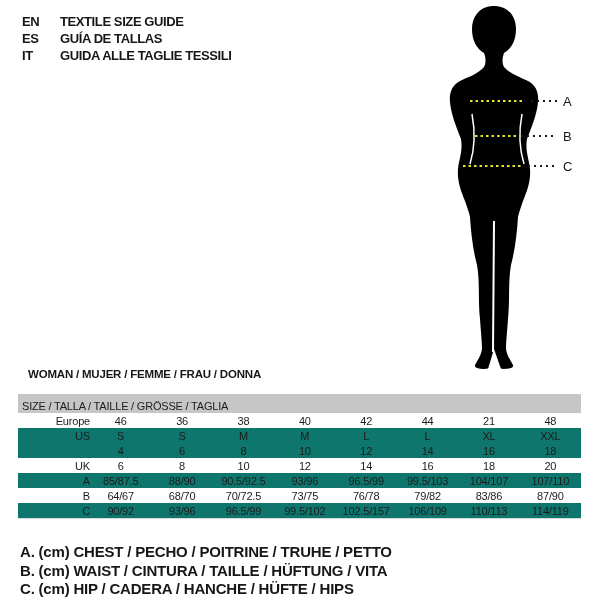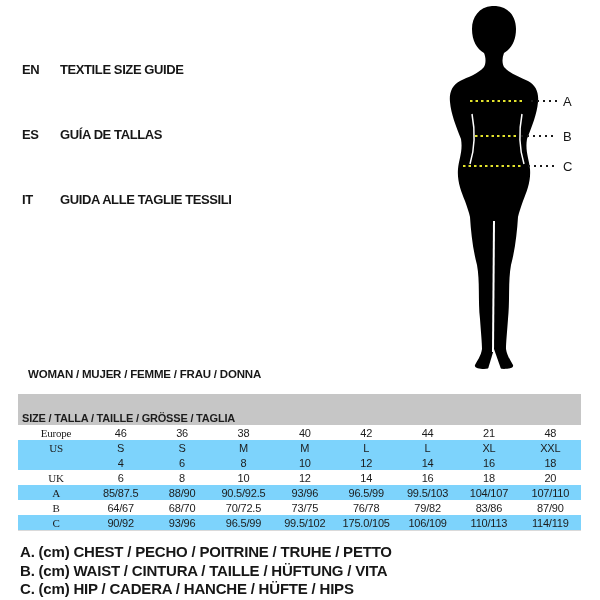--- a/index.html
+++ b/index.html
@@ -4,40 +4,40 @@
 <style>
   html,body { margin:0; padding:0; background:#ffffff; }
   .canvas {
     position:relative; width:600px; height:600px; background:#ffffff;
     font-family:"Liberation Sans", sans-serif; color:#111; overflow:hidden;
   }
 
   
   .langs { position:absolute; left:22px; top:13px; font-weight:bold; font-size:13px;
            line-height:17px; letter-spacing:-0.4px; color:#171717; }
-  .lang-row { white-space:nowrap;margin-top:48px; }
+  .lang-row { white-space:nowrap; }
   .lang-code { display:inline-block; width:38px; }
 
   
   .figure-svg { position:absolute; left:430px; top:0; width:170px; height:380px; }
   .marker-label { font-family:"Liberation Sans", sans-serif; font-size:13px; fill:#171717; }
 
   
   .caption { position:absolute; left:28px; top:368px; font-weight:bold; font-size:11.5px;
              letter-spacing:-0.2px; color:#171717; }
 
   
   .size-table { position:absolute; left:18px; top:394px; width:563px;
                 border-collapse:collapse; table-layout:fixed; font-size:11px;
                 letter-spacing:-0.2px; color:#1c1c1c; }
-  .size-table th { background:#c6c6c6; text-align:left; font-weight:bold;
-                   height:15px; padding:16px 0 0 4px; font-size:11px; }
+  .size-table th { background:#c6c6c6; text-align:left; font-weight:normal;
+                   height:15px; padding:4px 0 0 4px; font-size:11px; }
   .size-table td { height:15px; padding:0; text-align:center; font-weight:normal; }
-  .size-table tr.shaded { background:#7dd3fc;margin-left:23px; }
-  .size-table td.row-label { text-align:center; padding-left:4px;font-family:Liberation Serif, serif; }
+  .size-table tr.shaded { background:#0f766e;margin-left:23px; }
+  .size-table td.row-label { text-align:right; padding-left:4px; }
   .size-table col.label-col { width:72px; }
   .size-table tbody tr:last-child td { border-bottom:1px solid #dadada; }
 
   
   .legend { position:absolute; left:20px; top:543px; font-weight:bold; font-size:15px;
             line-height:18.5px; letter-spacing:-0.2px; color:#171717; }
 </style>
 </head>
 <body>
 
@@ -194,21 +194,21 @@
           <td>79/82</td>
           <td>83/86</td>
           <td>87/90</td>
         </tr>
         <tr class="shaded">
       <td class="row-label">C</td>
     <td>90/92</td>
           <td>93/96</td>
           <td>96.5/99</td>
           <td>99.5/102</td>
-          <td>175.0/105</td>
+          <td>102.5/157</td>
           <td>106/109</td>
           <td>110/113</td>
           <td>114/119</td>
         </tr>
       </tbody>
   </table>
 
   <div class="legend">
     <div>A. (cm) CHEST / PECHO / POITRINE / TRUHE / PETTO</div>
     <div>B. (cm) WAIST / CINTURA / TAILLE / HÜFTUNG / VITA</div>

